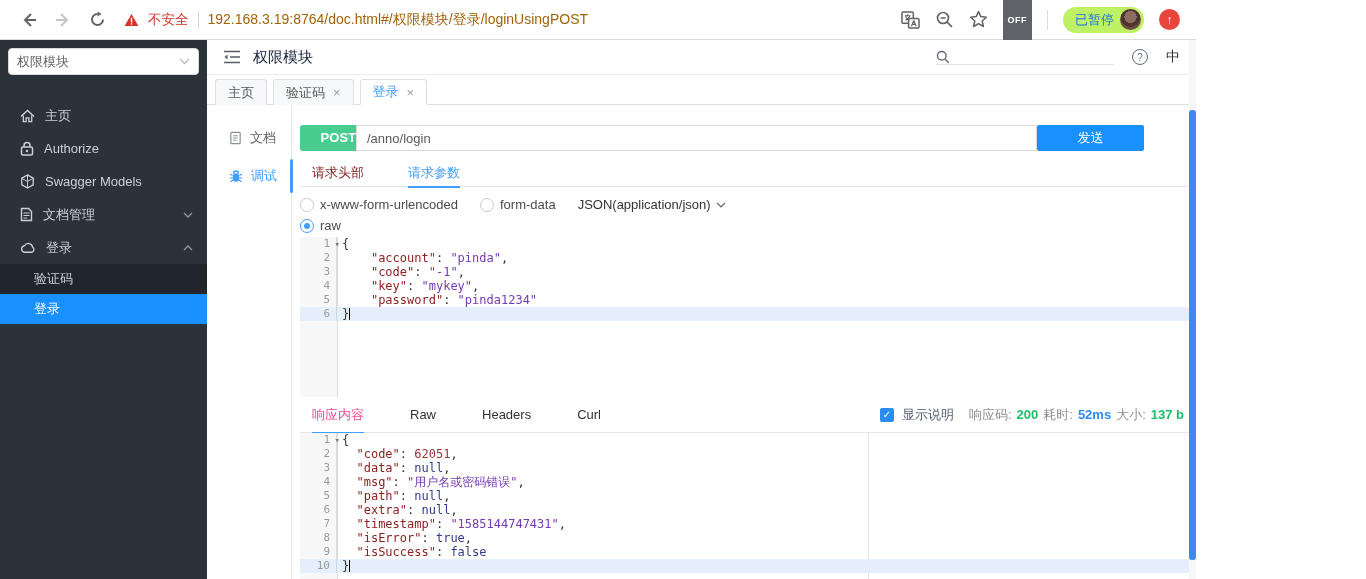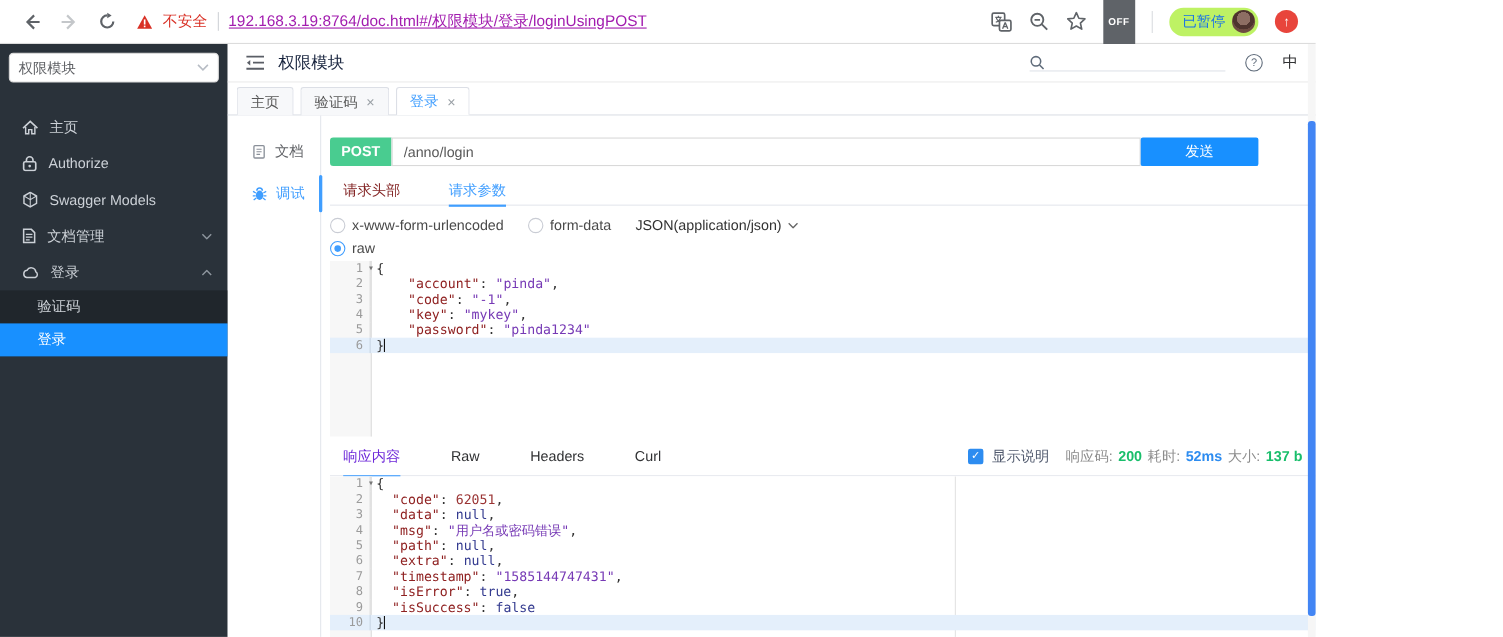--- a/index.html
+++ b/index.html
@@ -7,21 +7,21 @@
     font-family:"Liberation Sans","DejaVu Sans",sans-serif; }
   .screen { width:1196px; height:579px; position:relative; background:#fff; }
 
   
   .browser-bar { height:40px; background:#fff; border-bottom:1px solid #dcdcdc;
     display:flex; align-items:center; padding:0 12px; }
   .nav-ic { width:34px; height:34px; display:flex; align-items:center; justify-content:center; flex:none; }
   .addr { flex:1; display:flex; align-items:center; gap:9px; margin-left:10px; min-width:0; }
   .warn-txt { color:#d93025; font-size:13.5px; white-space:nowrap; }
   .addr-sep { width:1px; height:17px; background:#d0d3d7; }
-  .url-txt { font-size:14px; color:#a21caf; white-space:nowrap; overflow:hidden;text-decoration:underline; }
+  .url-txt { font-size:14px; color:#a16207; white-space:nowrap; overflow:hidden; }
   .chrome-right { display:flex; align-items:center; gap:15px; padding-right:4px; }
   .off-badge { background:#5f6368; color:#fff; font-size:9px; font-weight:bold;
     padding:21px 5px; border-radius:2px; letter-spacing:.5px; }
   .chrome-sep { width:1px; height:20px; background:#dadce0; }
   .paused-pill { background:#bef264; border-radius:14px; height:26px; display:flex;
     align-items:center; gap:6px; padding:0 3px 0 12px; }
   .paused-txt { color:#1a73e8; font-size:13px; }
   .avatar { width:21px; height:21px; border-radius:50%;
     background:radial-gradient(circle at 50% 38%, #8d6e63 0 36%, #4e342e 37% 58%, #6d4c41 59%); }
   .update-circle { width:21px; height:21px; border-radius:50%; background:#e8453c; color:#fff;
@@ -73,21 +73,21 @@
   .doc-nav-item { height:38px; display:flex; align-items:center; gap:8px; padding-left:22px;
     font-size:13px; color:#606266; position:relative; }
   .doc-nav-item.active { color:#409eff; }
   .doc-nav-item.active::after { content:''; position:absolute; right:-2px; top:2px; bottom:2px;
     width:3px; background:#409eff; border-radius:2px; }
 
   .workspace { flex:1; display:flex; flex-direction:column; padding-left:8px; min-width:0; }
 
   .req-line { display:flex; align-items:center; margin:20px 52px 0 0; height:26px; flex:none; }
   .method-badge { background:#49cc90; color:#fff; font-weight:bold; font-size:13px; width:56px;
-    text-align:center; line-height:26px; border-radius:3px 0 0 3px; flex:none; }
+    text-align:right; line-height:26px; border-radius:3px 0 0 3px; flex:none; }
   .url-input { flex:1; height:26px; border:1px solid #d9d9d9; padding:0 10px; font-size:13px;
     color:#595959; outline:none; font-family:inherit; min-width:0; }
   .send-btn { width:107px; height:26px; background:#1890ff; color:#fff; border:none;
     font-size:13px; border-radius:2px; flex:none; font-family:inherit; }
 
   .req-tabs { display:flex; gap:44px; margin-top:8px; border-bottom:1px solid #e4e7ed;
     padding-left:12px; height:28px; align-items:center; flex:none; }
   .req-tab { font-size:13px; color:#7f1d1d; position:relative; height:28px; line-height:28px; }
   .req-tab.active { color:#409eff; }
   .req-tab.active::after { content:''; position:absolute; left:0; right:0; bottom:-1px;
@@ -122,21 +122,21 @@
   .tok-k { color:#8f2121; } .tok-s { color:#7639b5; } .tok-n { color:#9a3333; }
   .tok-a { color:#333a8f; } .tok-p { color:#333; }
   .cursor { display:inline-block; width:1px; height:12px; background:#111; vertical-align:-2px; }
   .resp-divider { position:absolute; left:568px; top:0; bottom:0; width:1px; background:#e3e3e3; z-index:0; }
 
   
   .resp-bar { display:flex; align-items:center; border-bottom:1px solid #e4e7ed; height:36px;
     padding-left:12px; flex:none; }
   .resp-tabs { display:flex; gap:46px; }
   .resp-tab { font-size:13px; color:#303133; position:relative; height:36px; line-height:36px; }
-  .resp-tab.active { color:#6d28d9;text-align:right; }
+  .resp-tab.active { color:#ec4899;text-align:right; }
   .resp-tab.active::after { content:''; position:absolute; left:0; right:0; bottom:-1px;
     height:2px; background:#409eff; }
   .resp-stats { margin-left:auto; display:flex; align-items:center; gap:5px; font-size:13px;
     color:#8c8c8c; padding-right:12px; }
   .checkbox { width:14px; height:14px; background:#2d8cf0; border-radius:2px; color:#fff;
     font-size:10px; display:flex; align-items:center; justify-content:center; margin-right:3px; }
   .cb-label { color:#515a6e; margin-right:10px; }
   .v-green { color:#19be6b; font-weight:bold; }
   .v-blue { color:#2d8cf0; font-weight:bold; }
 

